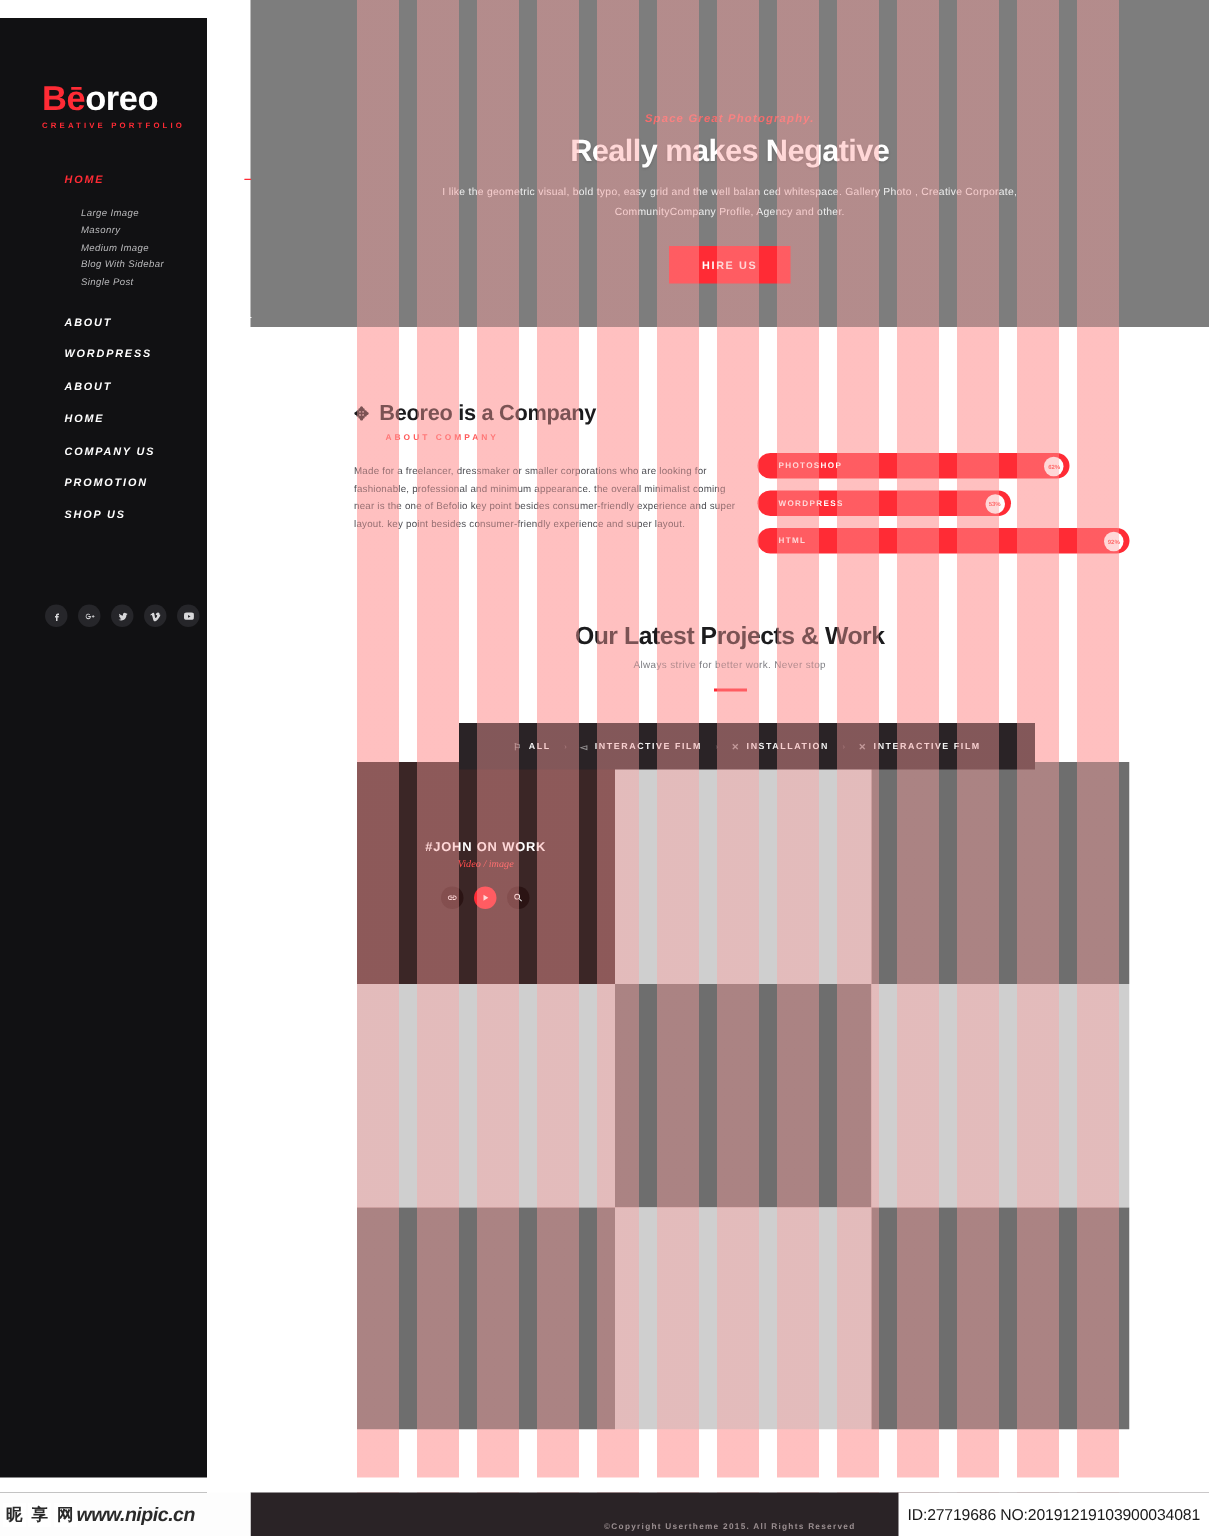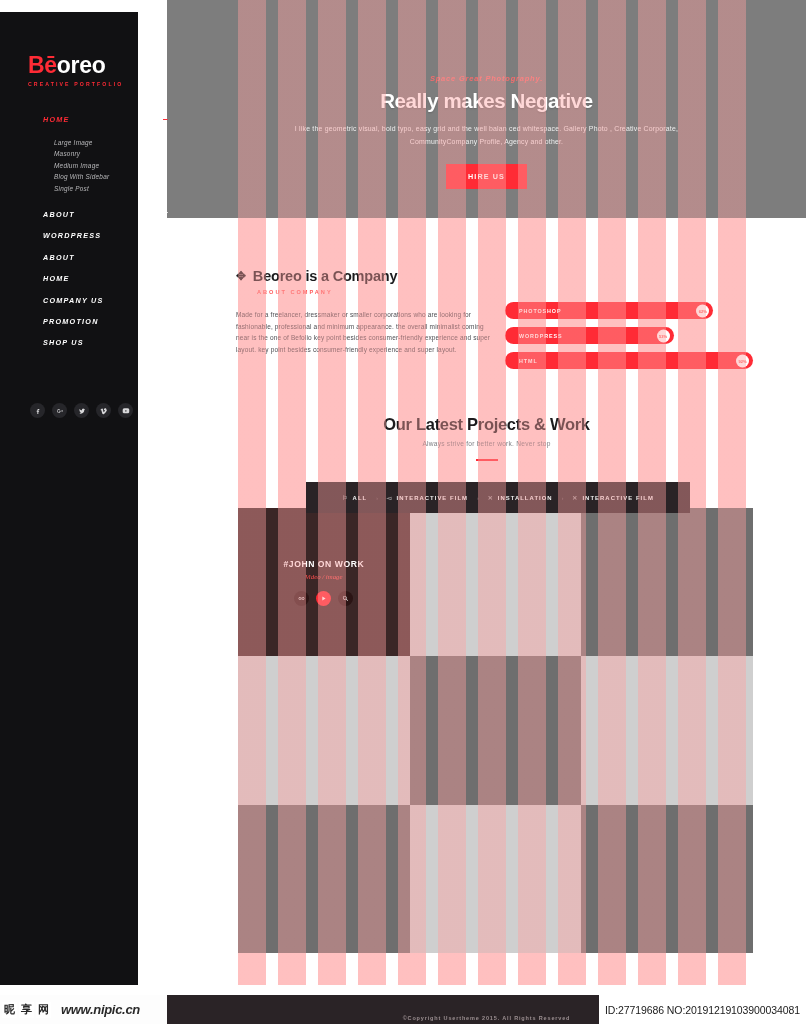--- a/index.html
+++ b/index.html
@@ -205,21 +205,21 @@
   .wm-cjk {
     display:flex; gap:2px; margin-left:2px;
   }
   .wm-box {
     background:#ffffff; color:#2a2a2a; font-size:11px; font-weight:bold;
     padding:1px 1px; line-height:12px; border:1px solid #fff;
     font-family:"DejaVu Sans", sans-serif;
   }
   .wm-url {
     font-size:13px; font-weight:bold; font-style:italic; color:#2a2a2a;
-    margin-left:10px; letter-spacing:-0.3px;
+    margin-left:0; letter-spacing:-0.3px;
   }
   .bottom-strip {
     position:absolute; left:0; top:985px; width:806px; height:10px;
     background:#ffffff; z-index:44;
   }
 </style>
 </head>
 <body>
 
 <div id="page">

